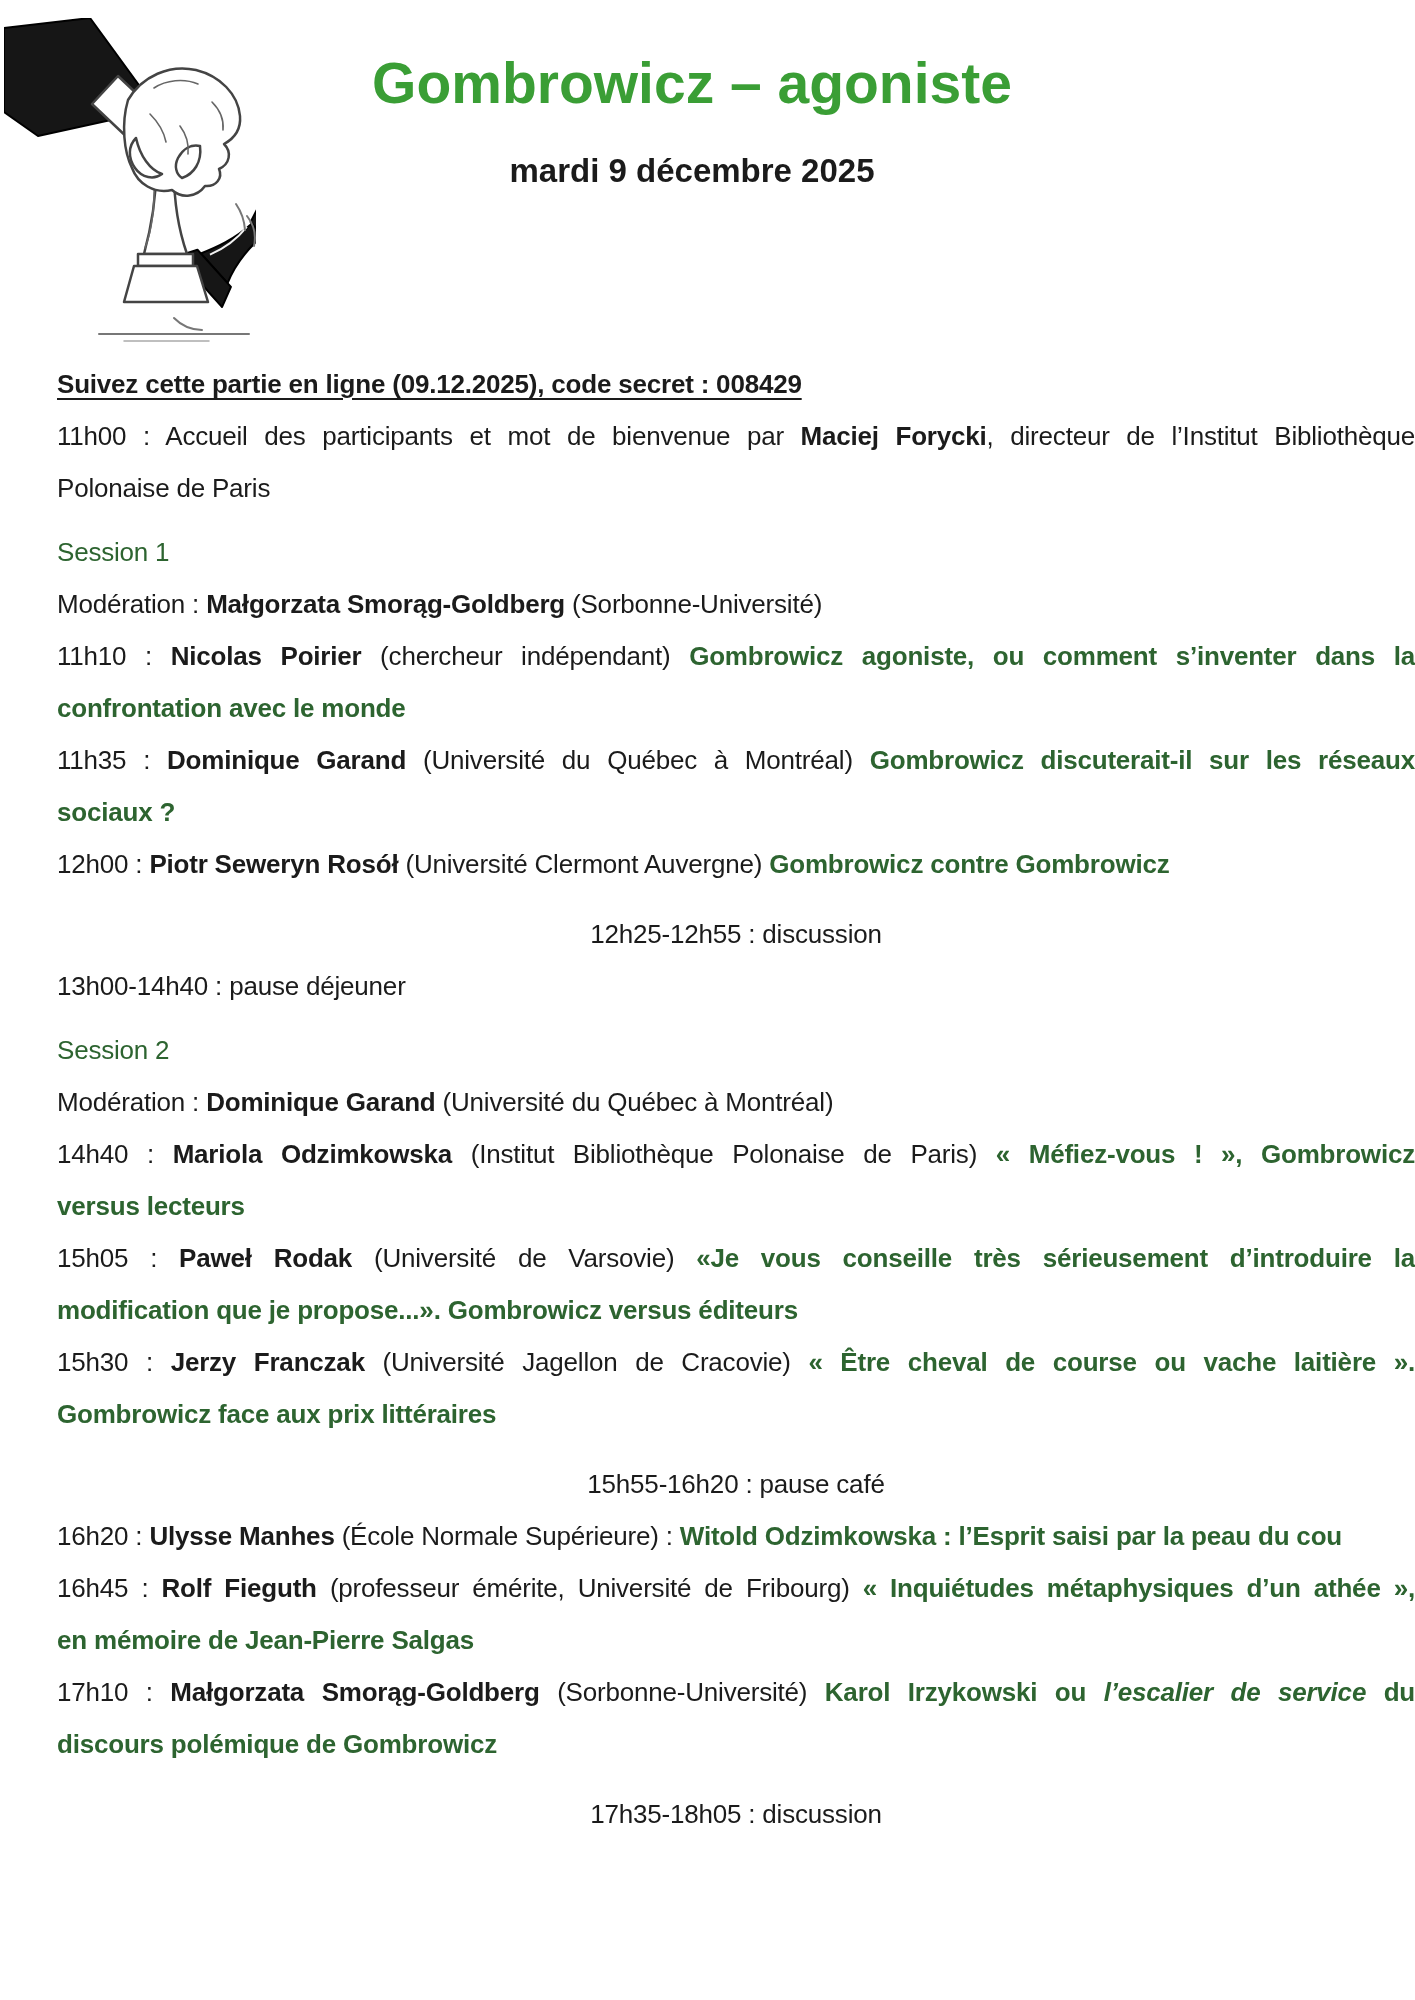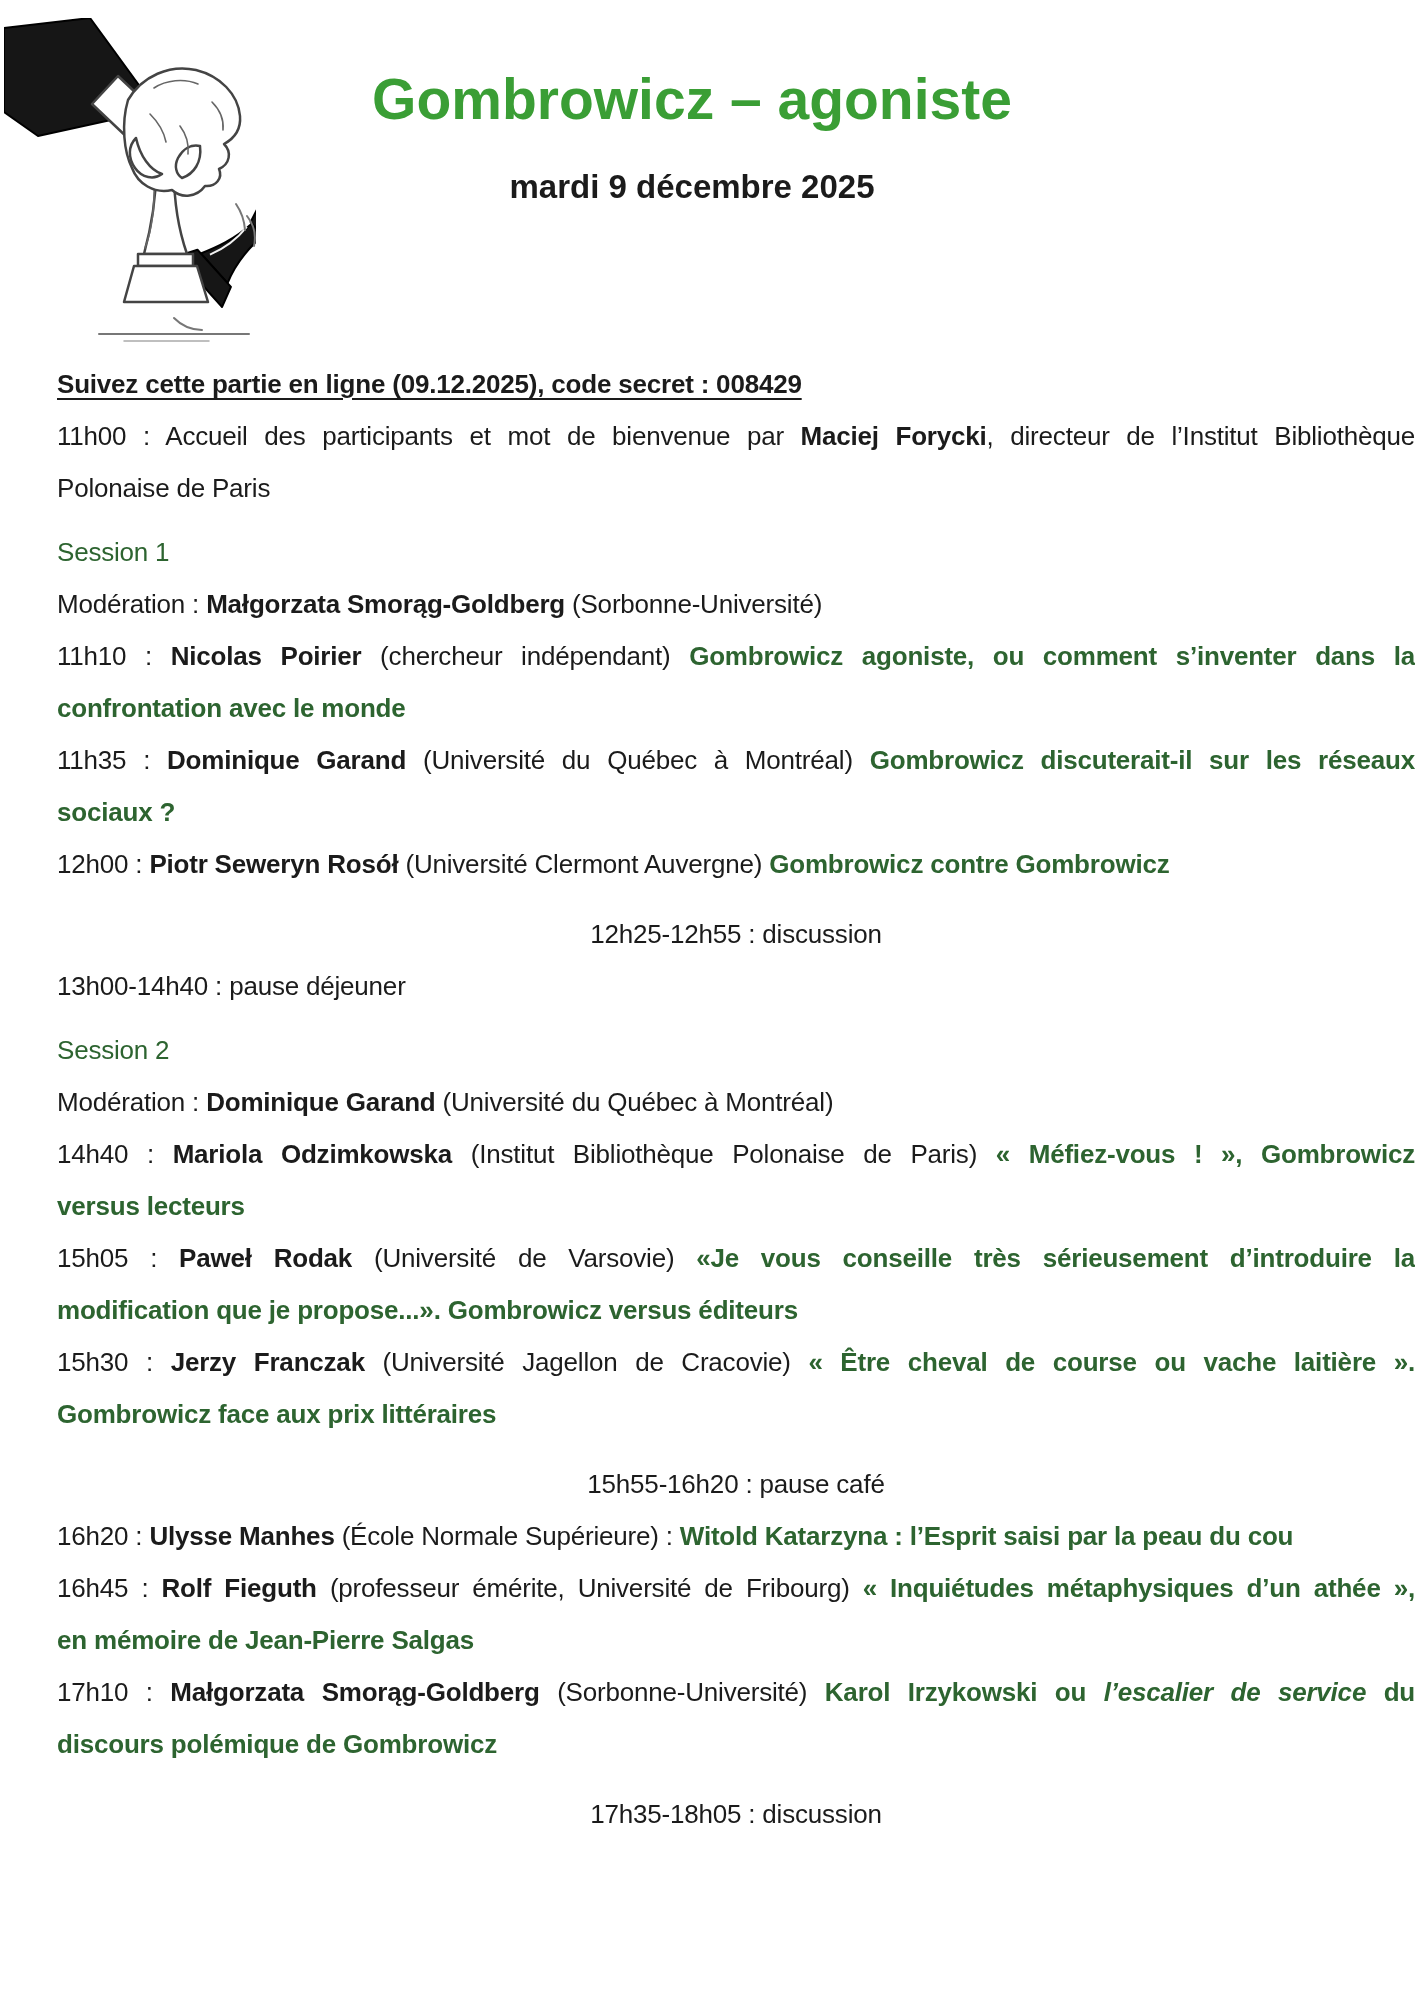--- a/index.html
+++ b/index.html
@@ -14,21 +14,21 @@
     font-family:"Liberation Sans","DejaVu Sans",sans-serif;
     color:var(--ink);
   }
   .page{position:relative;width:1415px;height:2000px;overflow:hidden;background:#fff;}
 
   
   .doc-header{position:relative;height:358px;}
   .chess-art{position:absolute;left:4px;top:18px;width:252px;height:330px;}
   .title-block{padding-top:54px;margin-left:57px;width:1270px;text-align:center;}
   .doc-title{
-    margin:16px;font-size:57px;line-height:1.05;font-weight:700;
+    margin:0;font-size:57px;line-height:1.05;font-weight:700;
     color:var(--green-title);letter-spacing:0;
   }
   .doc-date{margin:38px 0 0 0;font-size:33px;font-weight:700;color:var(--ink);}
 
   
   .program{
     padding-left:57px;
     font-size:26px;line-height:52px;letter-spacing:-0.2px;
   }
   .link-line{
@@ -167,21 +167,21 @@
           <span class="line"><span class="t-g">modification que je propose...». Gombrowicz versus éditeurs</span></span>
         </p>
         <p class="para">
           <span class="line jline"><span class="t-n">15h30 : </span><span class="t-b">Jerzy Franczak</span><span class="t-n"> (Université Jagellon de Cracovie) </span><span class="t-g">« Être cheval de course ou vache laitière ».</span></span>
           <span class="line"><span class="t-g">Gombrowicz face aux prix littéraires</span></span>
         </p>
         <p class="para gap-m">
           <span class="line"><span class="t-n">15h55-16h20 : pause café</span></span>
         </p>
         <p class="para">
-          <span class="line"><span class="t-n">16h20 : </span><span class="t-b">Ulysse Manhes</span><span class="t-n"> (École Normale Supérieure) : </span><span class="t-g">Witold Katarzyna : l’Esprit saisi par la peau du cou</span></span>
+          <span class="line"><span class="t-n">16h20 : </span><span class="t-b">Ulysse Manhes</span><span class="t-n"> (École Normale Supérieure) : </span><span class="t-g">Witold Odzimkowska : l’Esprit saisi par la peau du cou</span></span>
         </p>
         <p class="para">
           <span class="line jline"><span class="t-n">16h45 : </span><span class="t-b">Rolf Fieguth</span><span class="t-n"> (professeur émérite, Université de Fribourg) </span><span class="t-g">« Inquiétudes métaphysiques d’un athée »,</span></span>
           <span class="line"><span class="t-g">en mémoire de Jean-Pierre Salgas</span></span>
         </p>
         <p class="para">
           <span class="line jline"><span class="t-n">17h10 : </span><span class="t-b">Małgorzata Smorąg-Goldberg</span><span class="t-n"> (Sorbonne-Université) </span><span class="t-g">Karol Irzykowski ou </span><span class="t-gi">l’escalier de service</span><span class="t-g"> du</span></span>
           <span class="line"><span class="t-g">discours polémique de Gombrowicz</span></span>
         </p>
         <p class="para gap-m">

